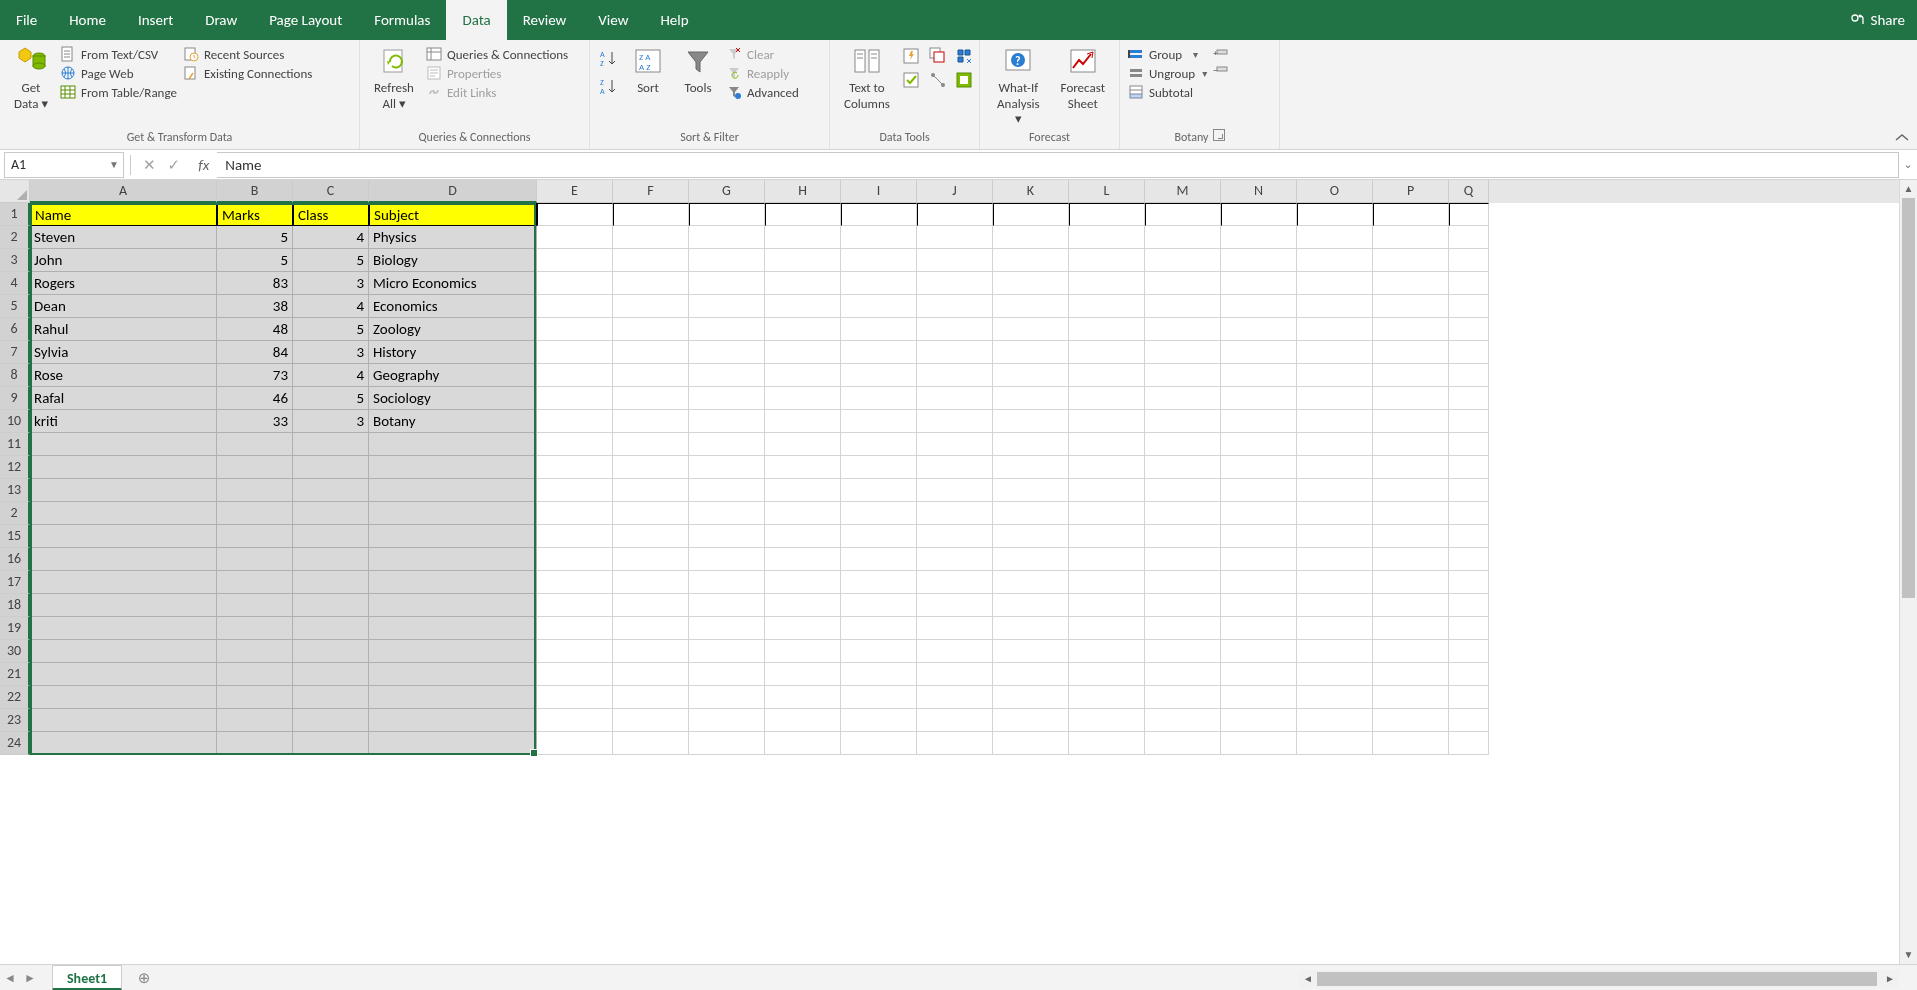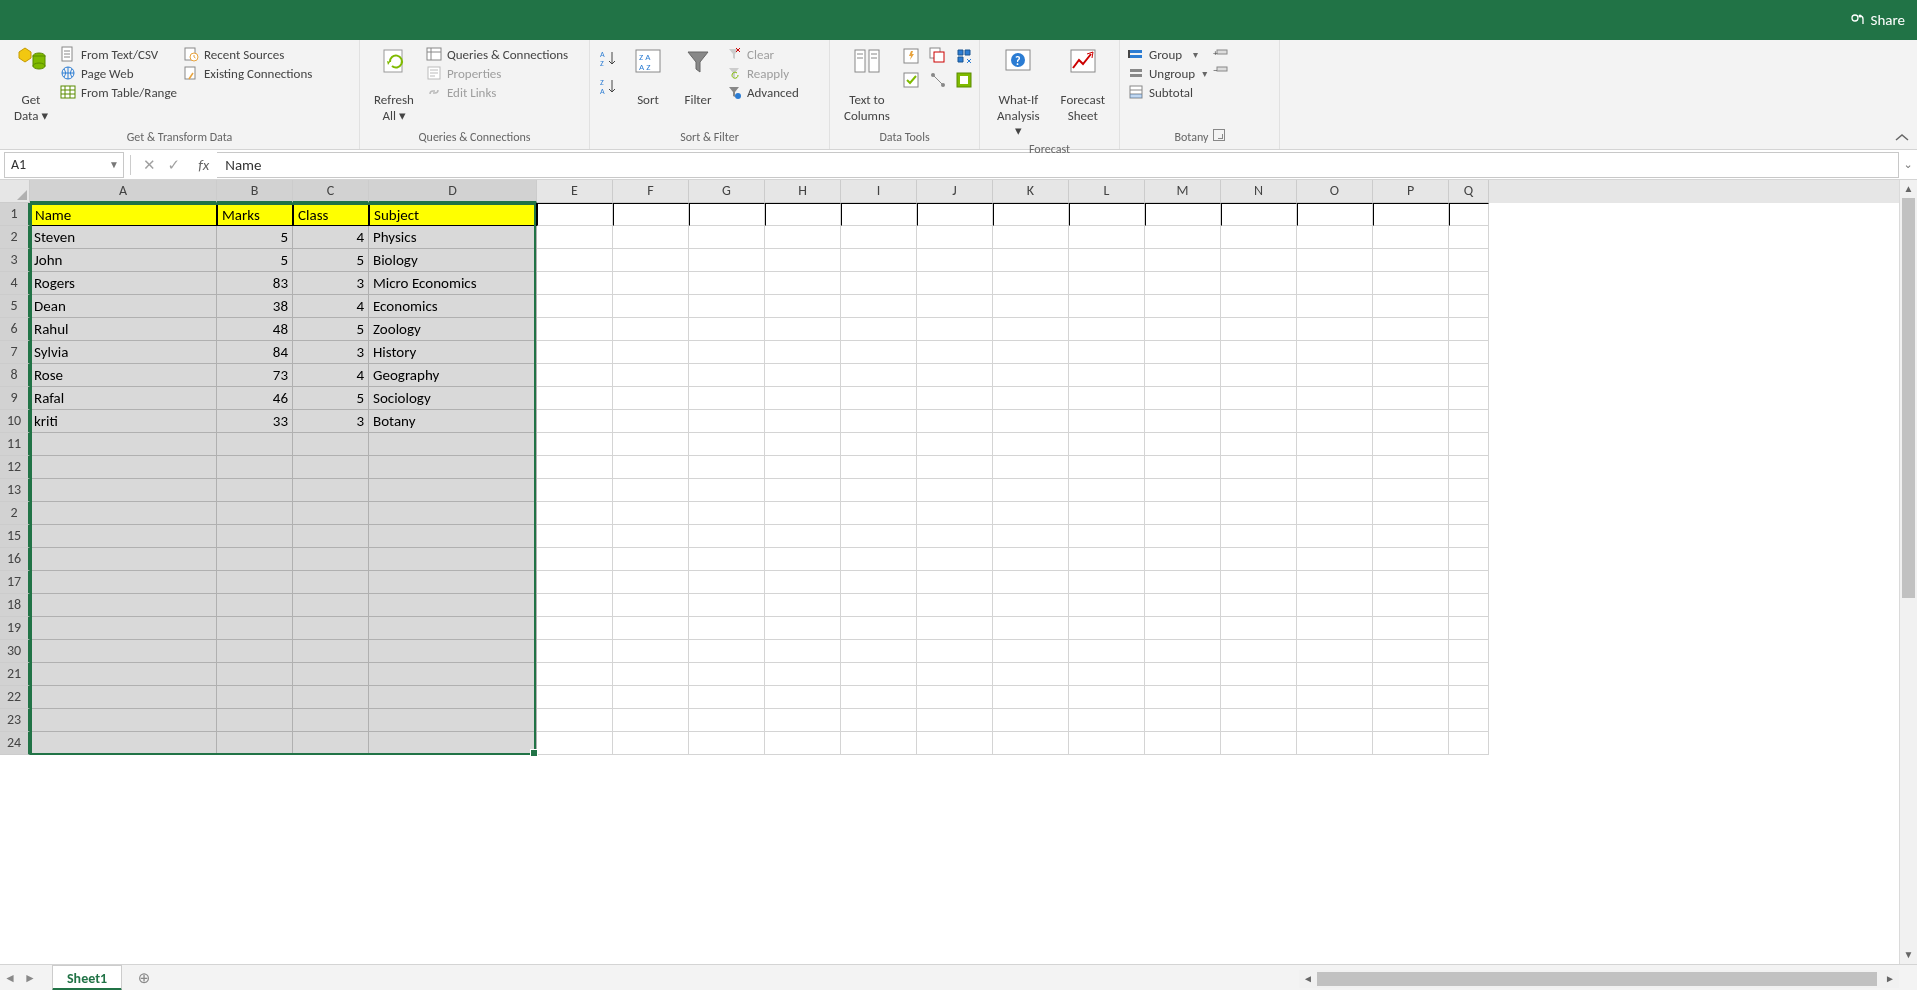--- a/index.html
+++ b/index.html
@@ -12,21 +12,21 @@
 .tab.active{background:#f3f3f3;color:#217346;}
 .tellme{display:flex;align-items:center;margin-left:20px;gap:8px;color:#e7f3ec;font-size:15px;}
 .share{position:absolute;right:12px;top:0;height:40px;display:flex;align-items:center;gap:6px;font-size:15px;color:#fff;}
 
 
 .ribbon{height:110px;background:#f3f3f3;border-bottom:1px solid #d4d4d4;display:flex;align-items:stretch;position:relative;}
 .group{border-right:1px solid #e1e1e1;display:flex;flex-direction:column;justify-content:space-between;padding:4px 8px 0;}
 .group-body{display:flex;gap:6px;align-items:flex-start;flex:1;}
 .group-label{font-size:12px;color:#666;text-align:center;height:20px;line-height:16px;}
 .bigbtn{display:flex;flex-direction:column;align-items:center;justify-content:center;padding:2px 6px;font-size:13px;color:#444;text-align:center;line-height:1.2;cursor:pointer;}
-.bigicon{width:32px;height:32px;margin-bottom:14px;text-decoration:underline;}
+.bigicon{width:32px;height:32px;margin-bottom:2px;text-decoration:underline;}
 .smalllist{display:flex;flex-direction:column;gap:3px;padding-top:2px;}
 .smallitem{display:flex;align-items:center;gap:5px;font-size:13px;color:#444;cursor:pointer;white-space:nowrap;}
 .smallitem.dis{color:#9e9e9e;}
 .sicon{width:16px;height:16px;flex:none;}
 .collapse{position:absolute;right:6px;bottom:4px;width:18px;height:14px;color:#666;}
 .launcher{width:12px;height:12px;border:1px solid #888;position:relative;display:inline-block;margin-left:4px;}
 .launcher::after{content:'';position:absolute;right:1px;bottom:1px;width:4px;height:4px;border-right:1px solid #888;border-bottom:1px solid #888;}
 
 
 .fbar{height:30px;background:#fff;border-bottom:1px solid #d4d4d4;display:flex;align-items:center;}
@@ -76,20 +76,32 @@
 
 svg{display:block;}
 </style>
 </head>
 <body>
 
 <div class="app">
 
   <div class="tabbar">
 
+    <div id="tabs-host" style="display:flex;">
+        <div class="tab">File</div>
+        <div class="tab">Home</div>
+        <div class="tab">Insert</div>
+        <div class="tab">Draw</div>
+        <div class="tab">Page Layout</div>
+        <div class="tab">Formulas</div>
+        <div class="tab active">Data</div>
+        <div class="tab">Review</div>
+        <div class="tab">View</div>
+        <div class="tab">Help</div>
+      </div>
     <div class="share">
       <span>
           <svg width="16" height="16" viewBox="0 0 16 16">
             <circle cx="6" cy="6" r="3" fill="none" stroke="#fff" stroke-width="1.3"></circle>
             <path d="M11 4a3 3 0 013 3v5" fill="none" stroke="#fff" stroke-width="1.3"></path>
             <circle cx="11" cy="4" r="1.5" fill="#fff"></circle>
           </svg>
         </span>
       <span>Share</span>
     </div>
@@ -235,21 +247,21 @@
               </svg>
             </span>
           <span>Sort</span>
         </div>
         <div class="bigbtn">
           <span class="bigicon">
               <svg width="32" height="32" viewBox="0 0 32 32">
                 <path d="M6 6h20l-8 10v10l-4-3v-7z" fill="#888" stroke="#666"></path>
               </svg>
             </span>
-          <span>Filter</span>
+          <span>Tools</span>
         </div>
         <div class="smalllist">
           <div class="smallitem dis">
               <span class="sicon">
                 <svg width="16" height="16">
                   <path d="M3 3h10l-4 5v5l-2-1v-4z" fill="#ccc"></path>
                   <path d="M10 2l4 4m0-4l-4 4" stroke="#c00"></path>
                 </svg>
               </span>
               <span>Clear</span>

